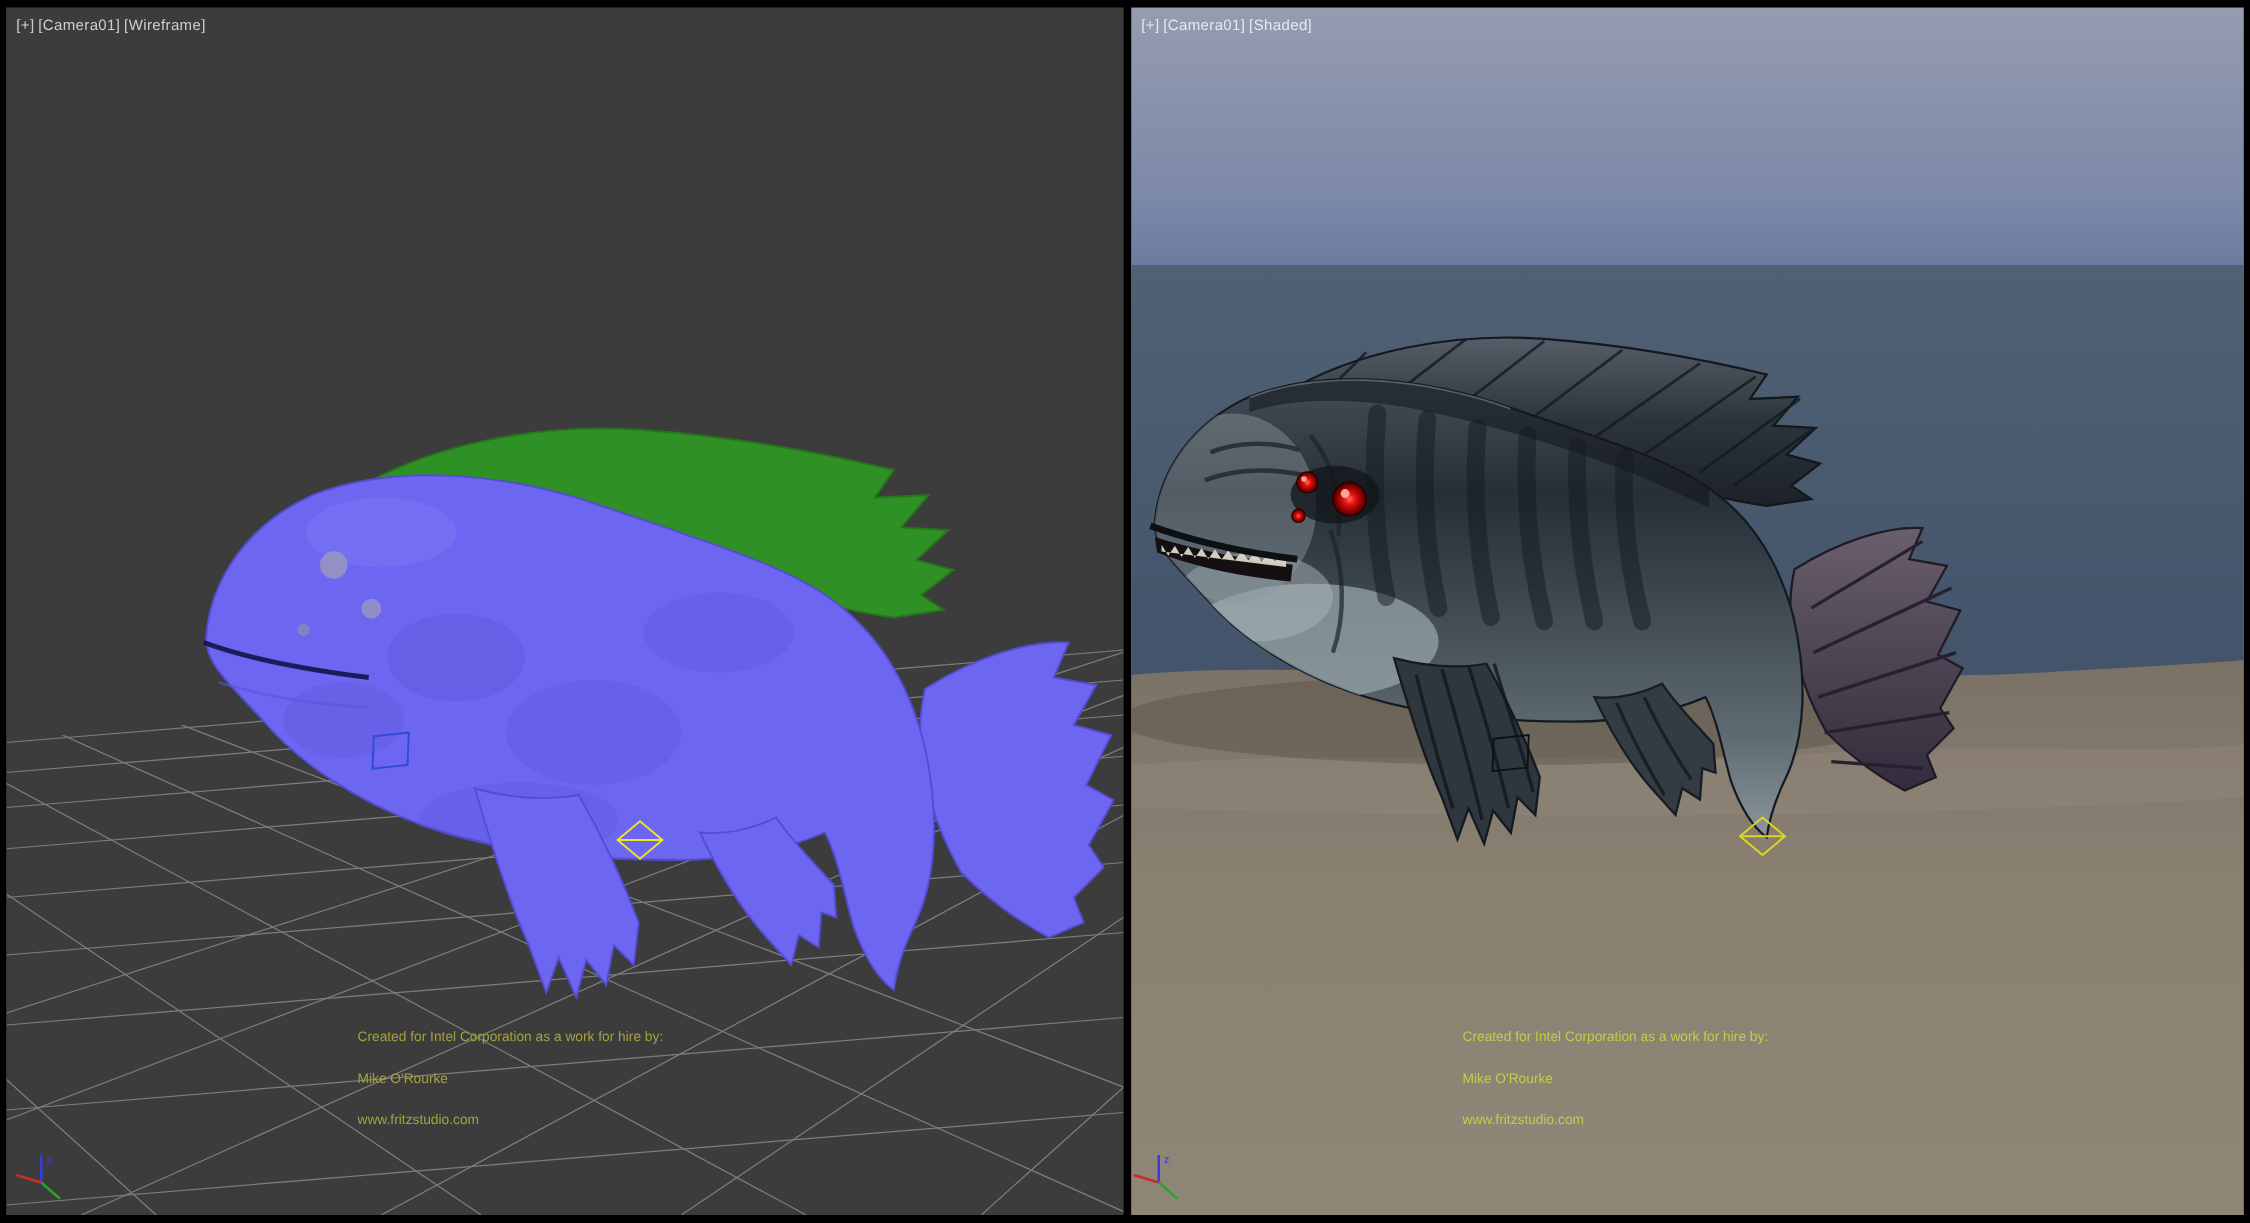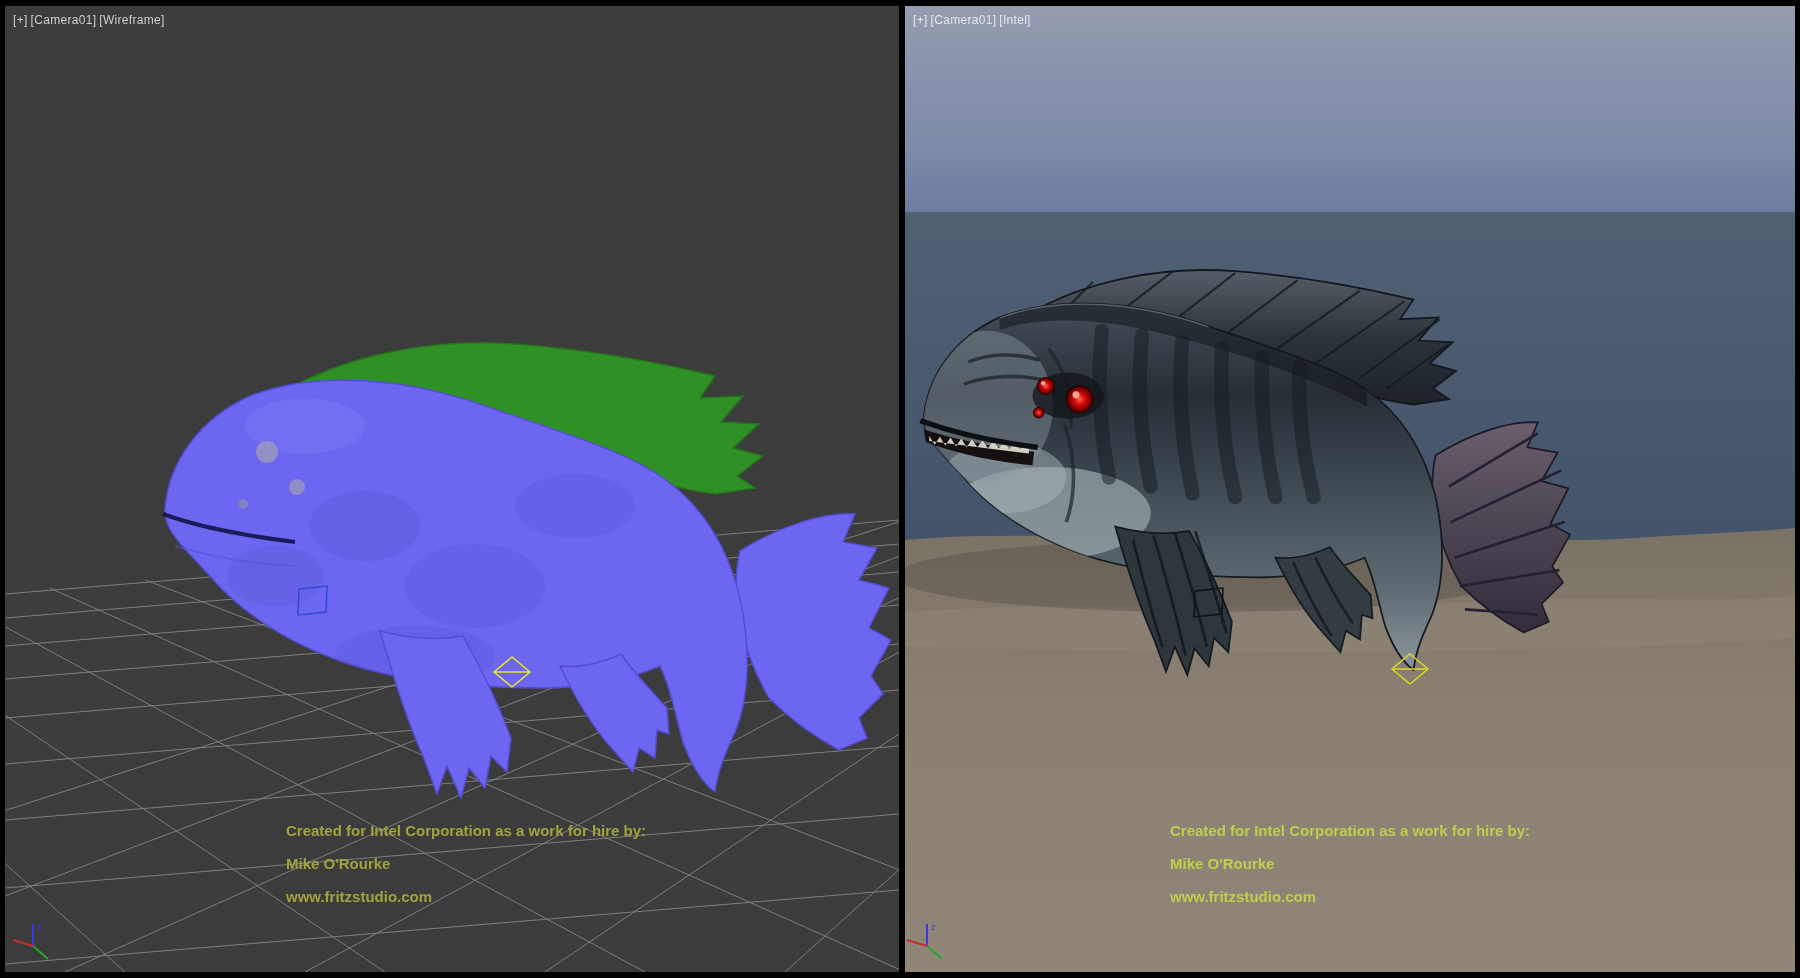--- a/index.html
+++ b/index.html
@@ -8,21 +8,21 @@
   .viewport{position:absolute;top:6px;height:966px;overflow:hidden;}
   .vp-left{left:5px;width:894px;background:#3c3c3c;}
   .vp-right{left:905px;width:890px;background:#6d7ca2;}
   .divider{position:absolute;left:899px;top:0;width:6px;height:978px;background:#000;cursor:ew-resize;}
   svg.scene{position:absolute;left:0;top:0;width:100%;height:100%;display:block;}
   .vp-label{position:absolute;top:7px;left:8px;font-size:12px;letter-spacing:.3px;
             display:flex;gap:3px;user-select:none;z-index:5;}
   .vp-left .vp-label{color:#cfcfcf;}
   .vp-right .vp-label{color:#e8e8e8;}
   .vp-label span{cursor:pointer;}
-  .credits{position:absolute;font-size:15px;line-height:11px;z-index:4;white-space:pre;font-weight:bold;}
+  .credits{position:absolute;font-size:11px;line-height:11px;z-index:4;white-space:pre;}
   .credits-left{left:281px;top:797px;color:#a3a33e;}
   .credits-right{left:265px;top:797px;color:#bdd04b;}
 </style>
 </head>
 <body>
 
 <div class="stage">
 
   <svg width="0" height="0" style="position:absolute" aria-hidden="true">
     <defs>
@@ -121,21 +121,21 @@
       <div>www.fritzstudio.com</div>
     </div>
   </div>
 
   <div class="divider"></div>
 
   <div class="viewport vp-right">
     <div class="vp-label">
       <span>[+]</span>
       <span>[Camera01]</span>
-      <span>[Intel]</span>
+      <span>[Shaded]</span>
     </div>
 
     <svg class="scene" viewBox="0 0 890 966" preserveAspectRatio="none">
       <defs>
         <linearGradient id="gSky" x1="0" y1="0" x2="0" y2="1">
           <stop offset="0" stop-color="#959cb0"></stop>
             <stop offset="0.7" stop-color="#7d89a8"></stop>
             <stop offset="1" stop-color="#6b7aa1"></stop>
         </linearGradient>
         <linearGradient id="gSea" x1="0" y1="0" x2="0" y2="1">

